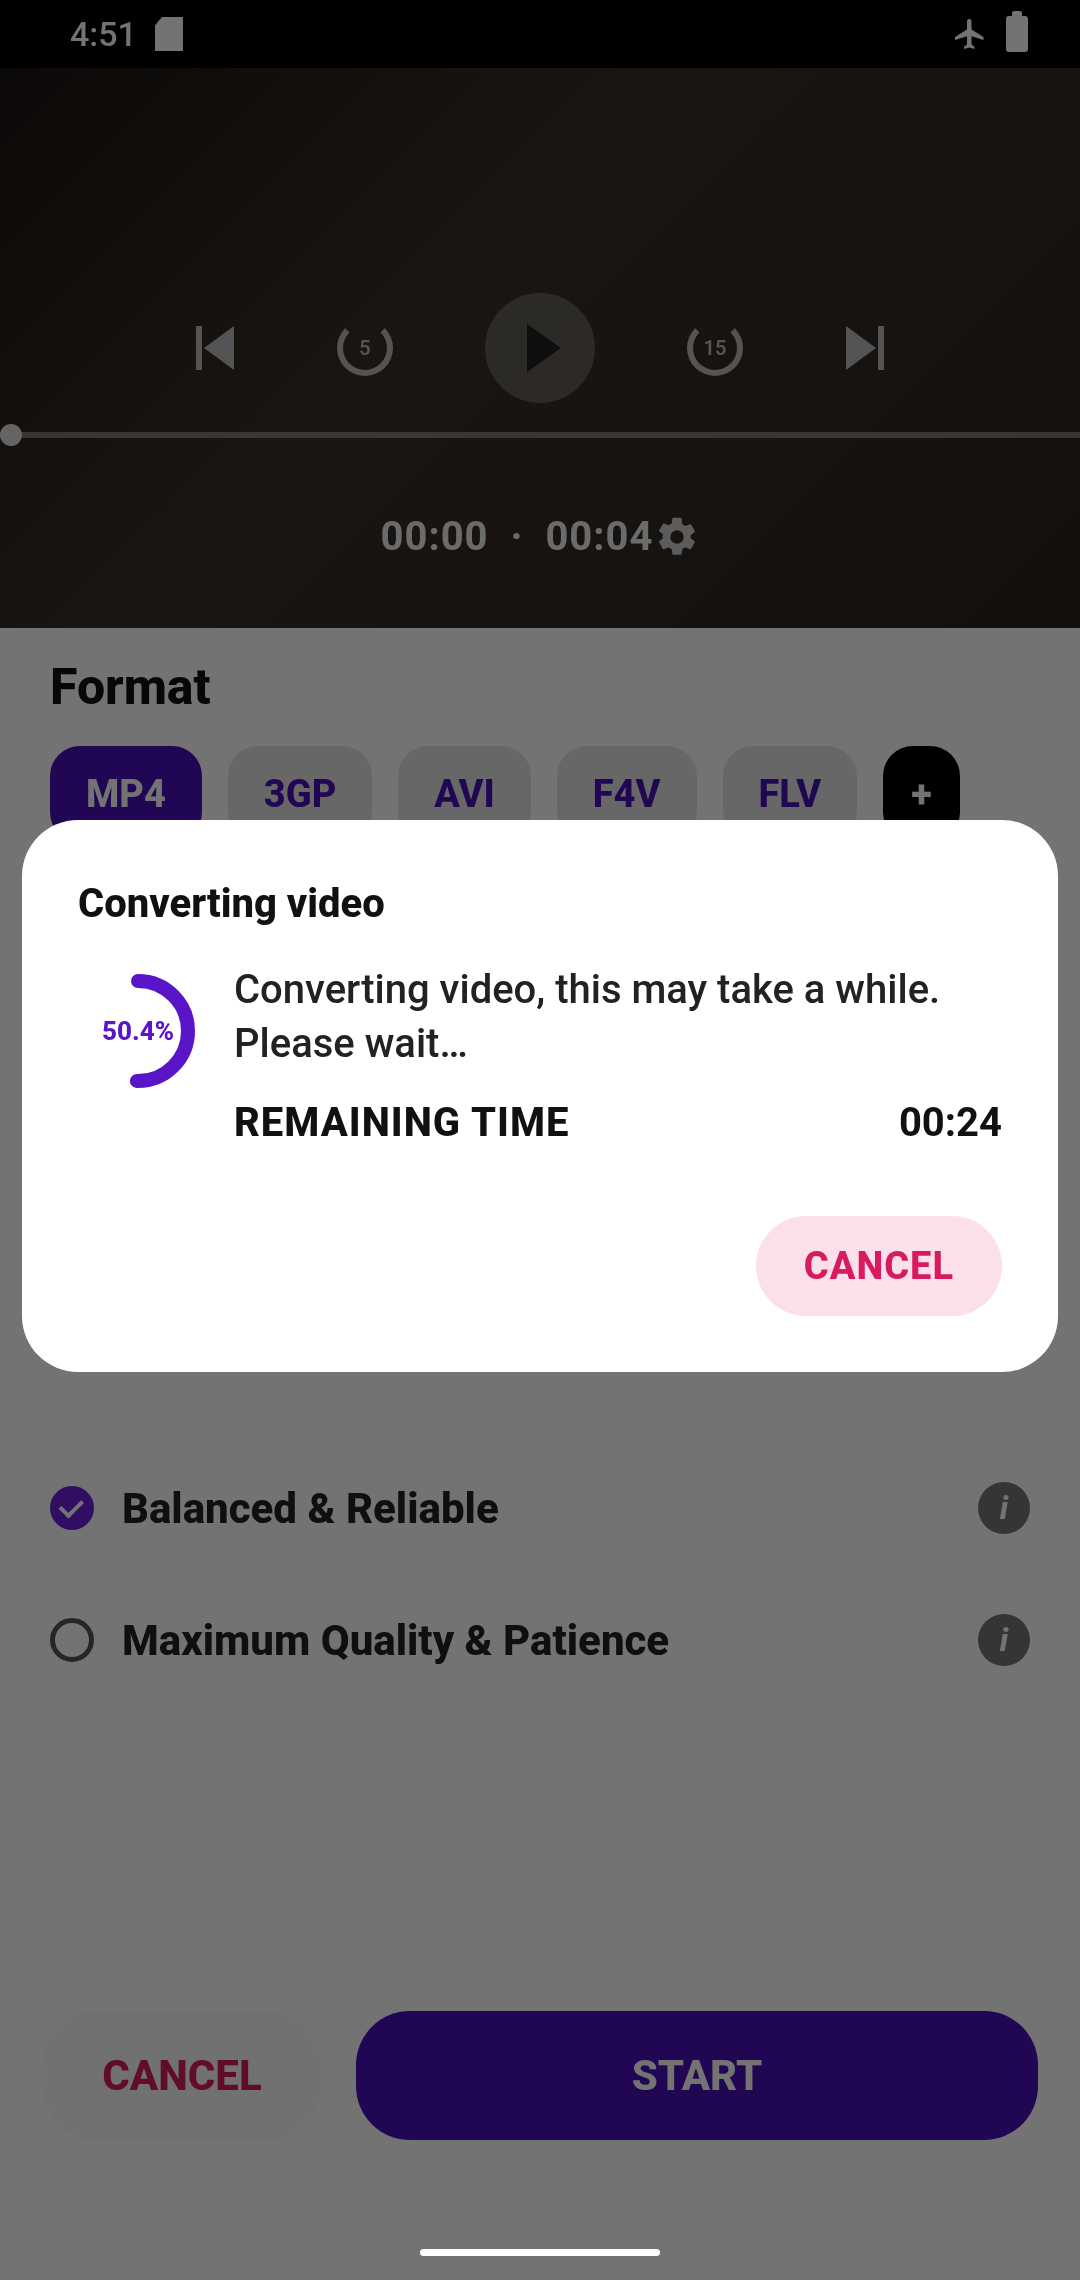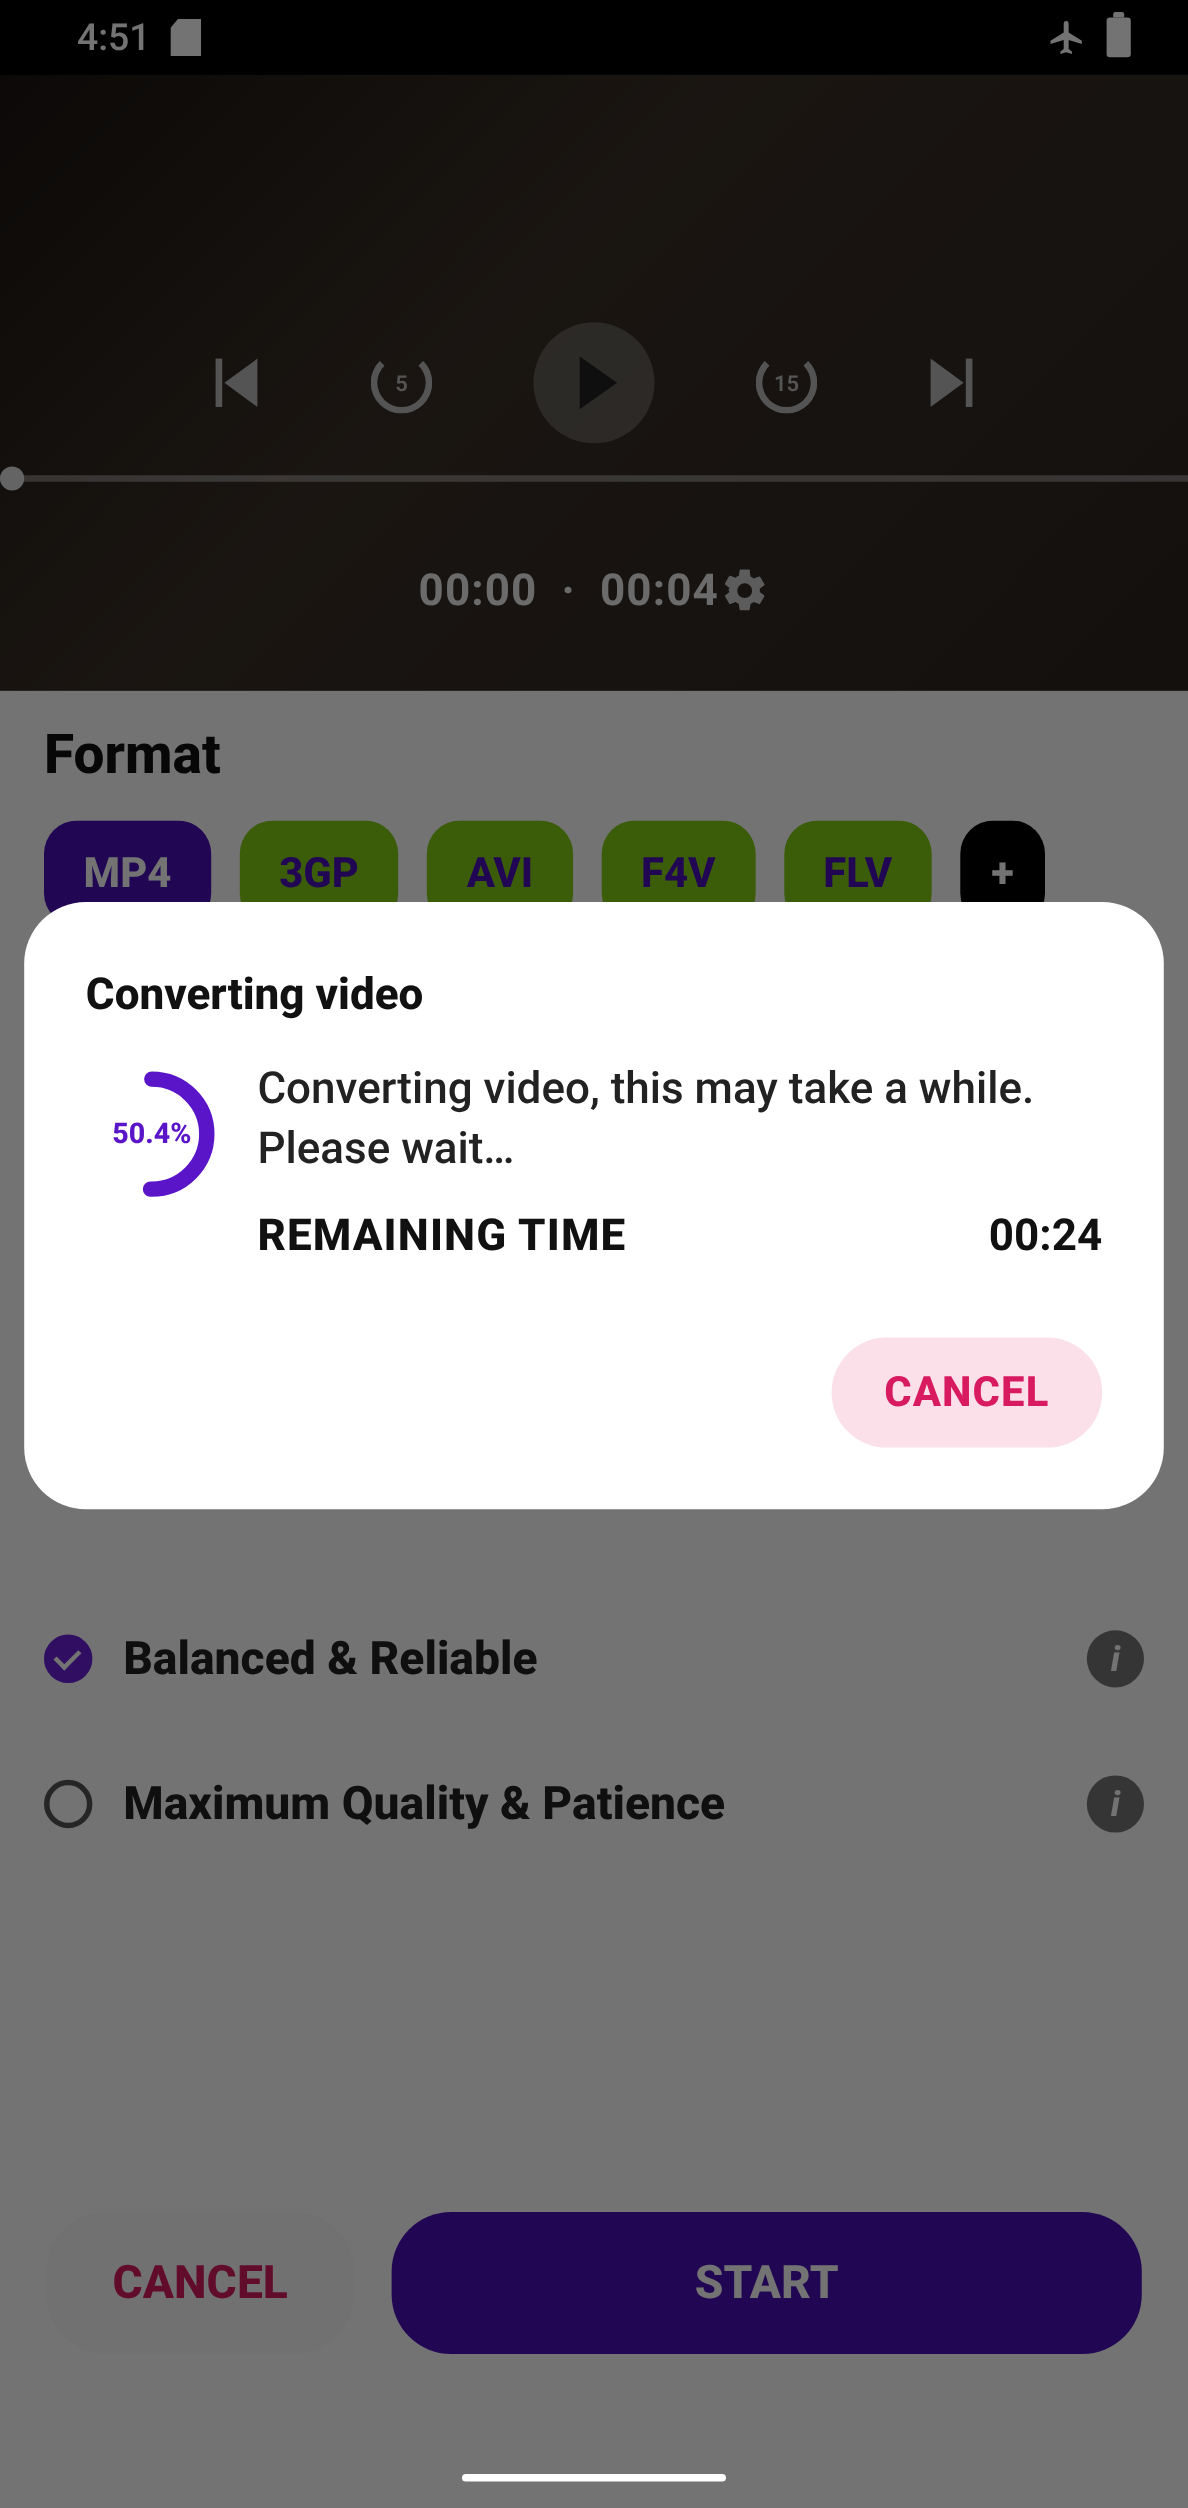--- a/index.html
+++ b/index.html
@@ -201,39 +201,39 @@
     .gear-icon svg { fill: #ccc; }
 
     
     .main-content {
       position: absolute;
       top: 628px;
       left: 0;
       right: 0;
       bottom: 0;
       background: #fff;
-      padding: 30px 40px;
+      padding: 30px 50px;
     }
     .section-title {
       font-size: 50px;
       font-weight: 800;
       color: #111;
       margin-bottom: 30px;
     }
     .chips {
       display: flex;
       gap: 26px;
       overflow: hidden;
     }
     .chip {
       padding: 26px 36px;
       border-radius: 30px;
       font-size: 38px;
       font-weight: 800;
-      background: #84cc16;
+      background: #e5e5e5;
       color: #4a0fb8;
       white-space: nowrap;
     }
     .chip.selected {
       background: #4a0fb8;
       color: #fff;
     }
     .chip.dark {
       background: #000;
       color: #fff;

